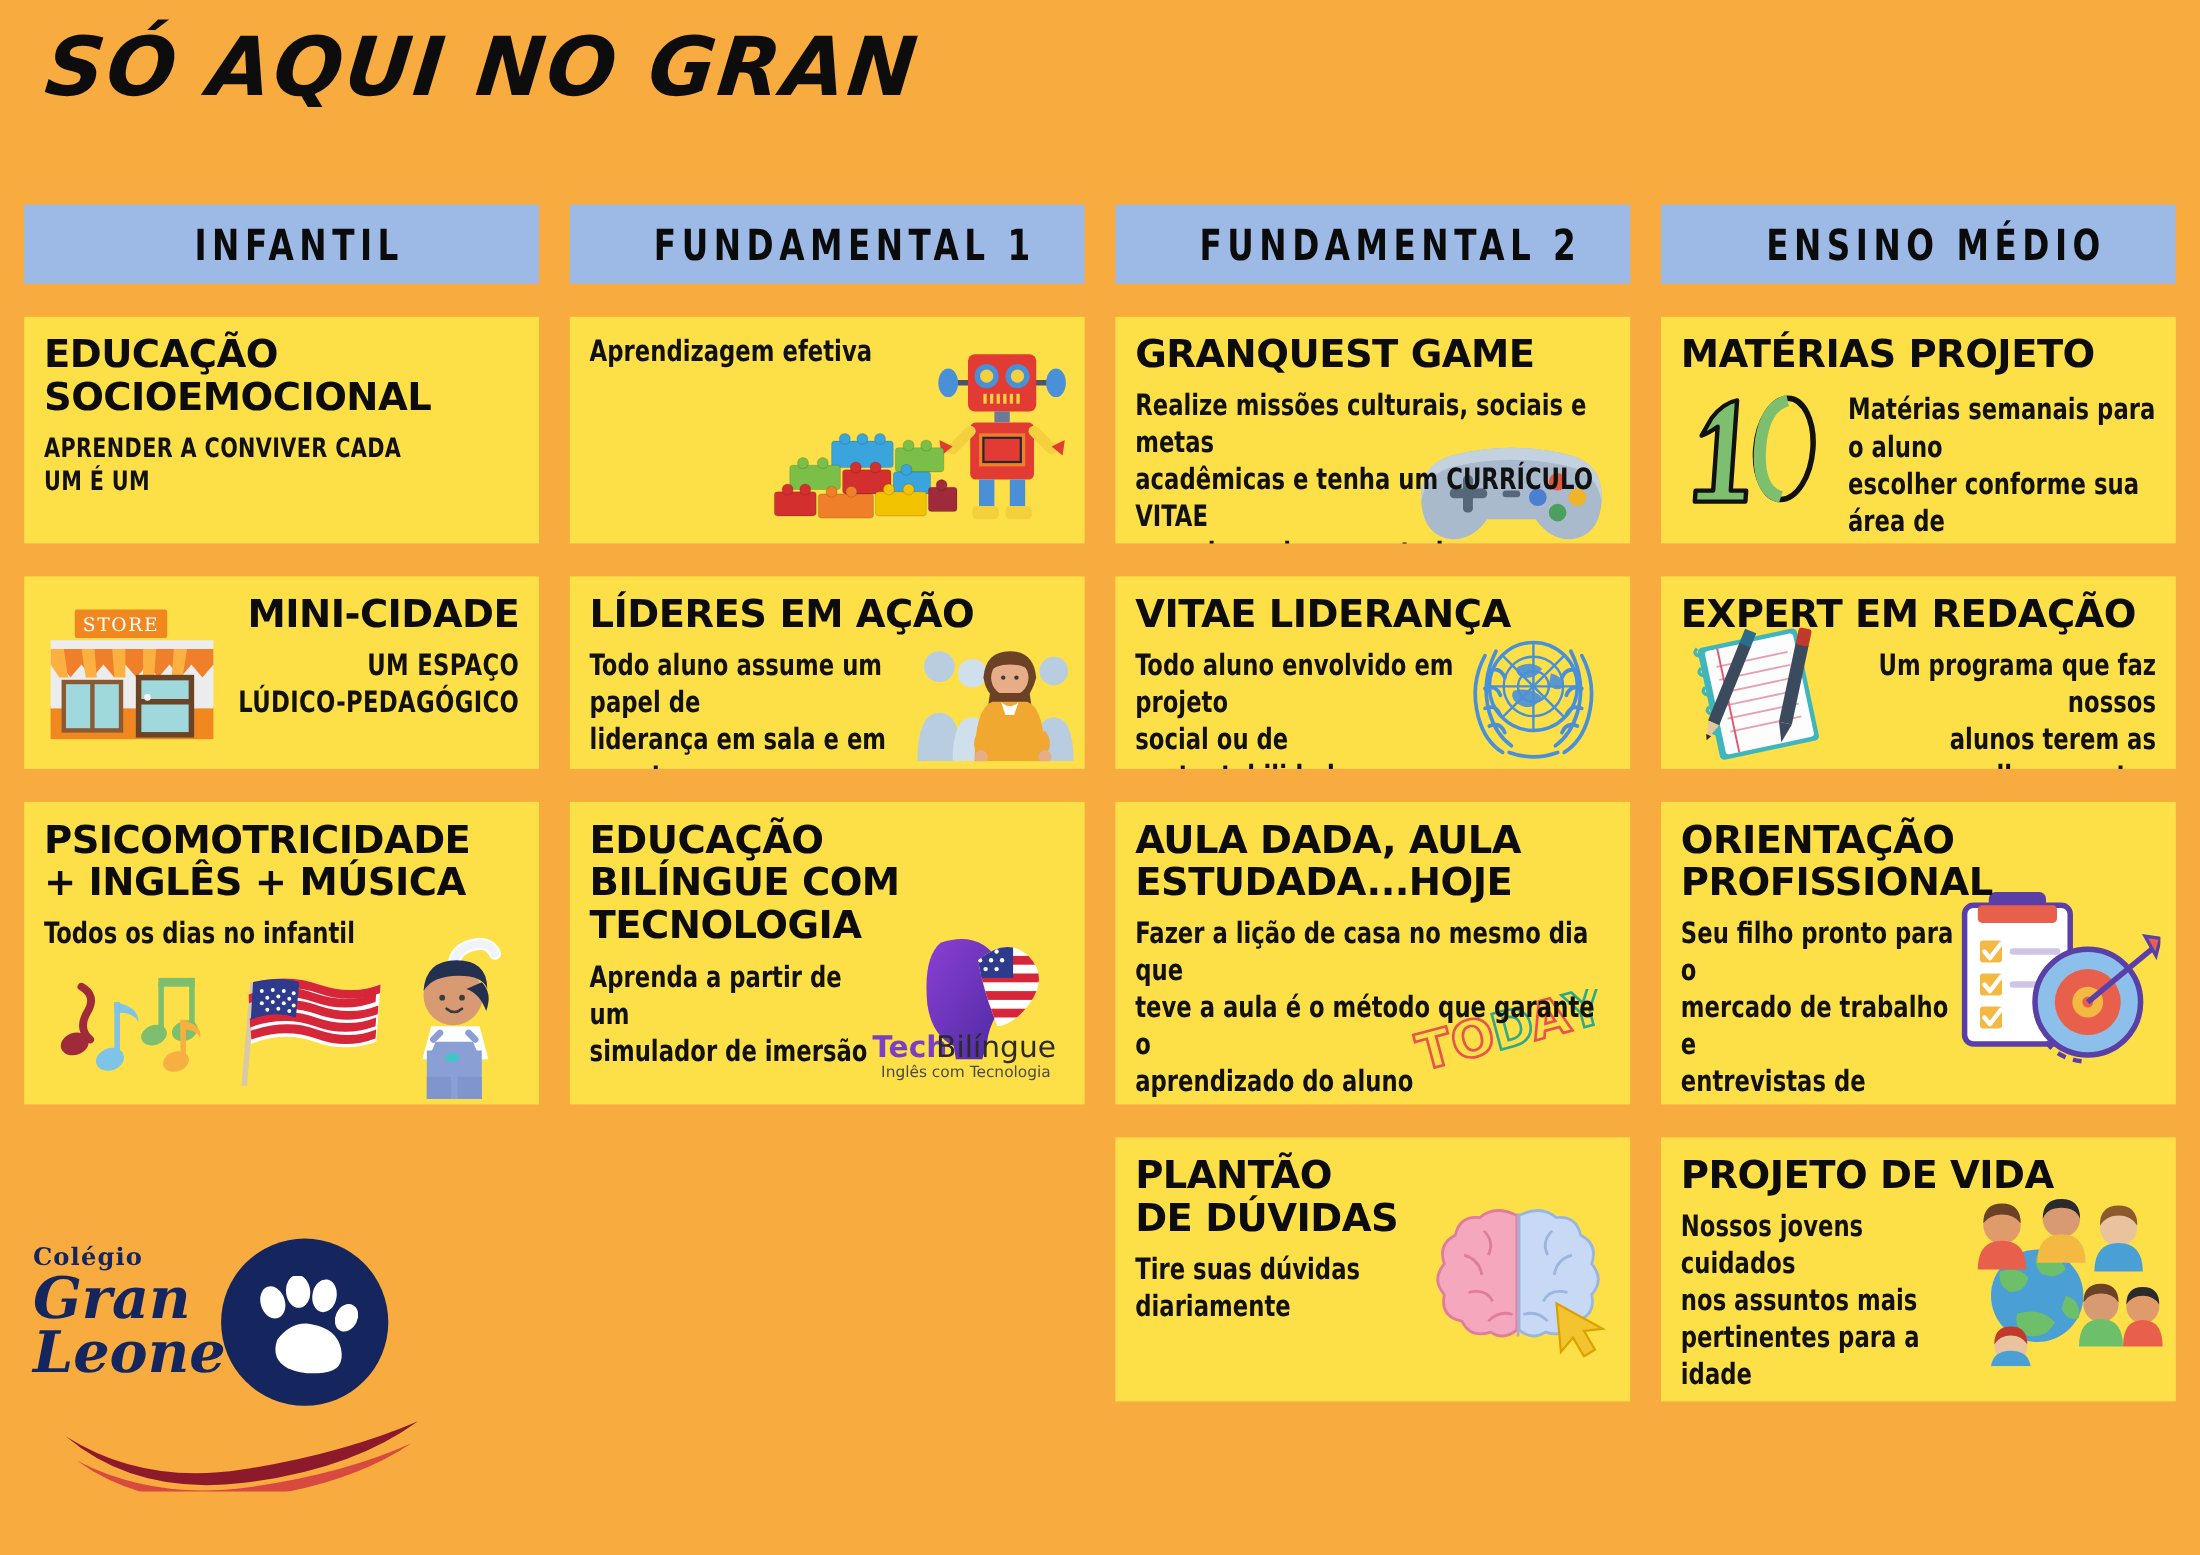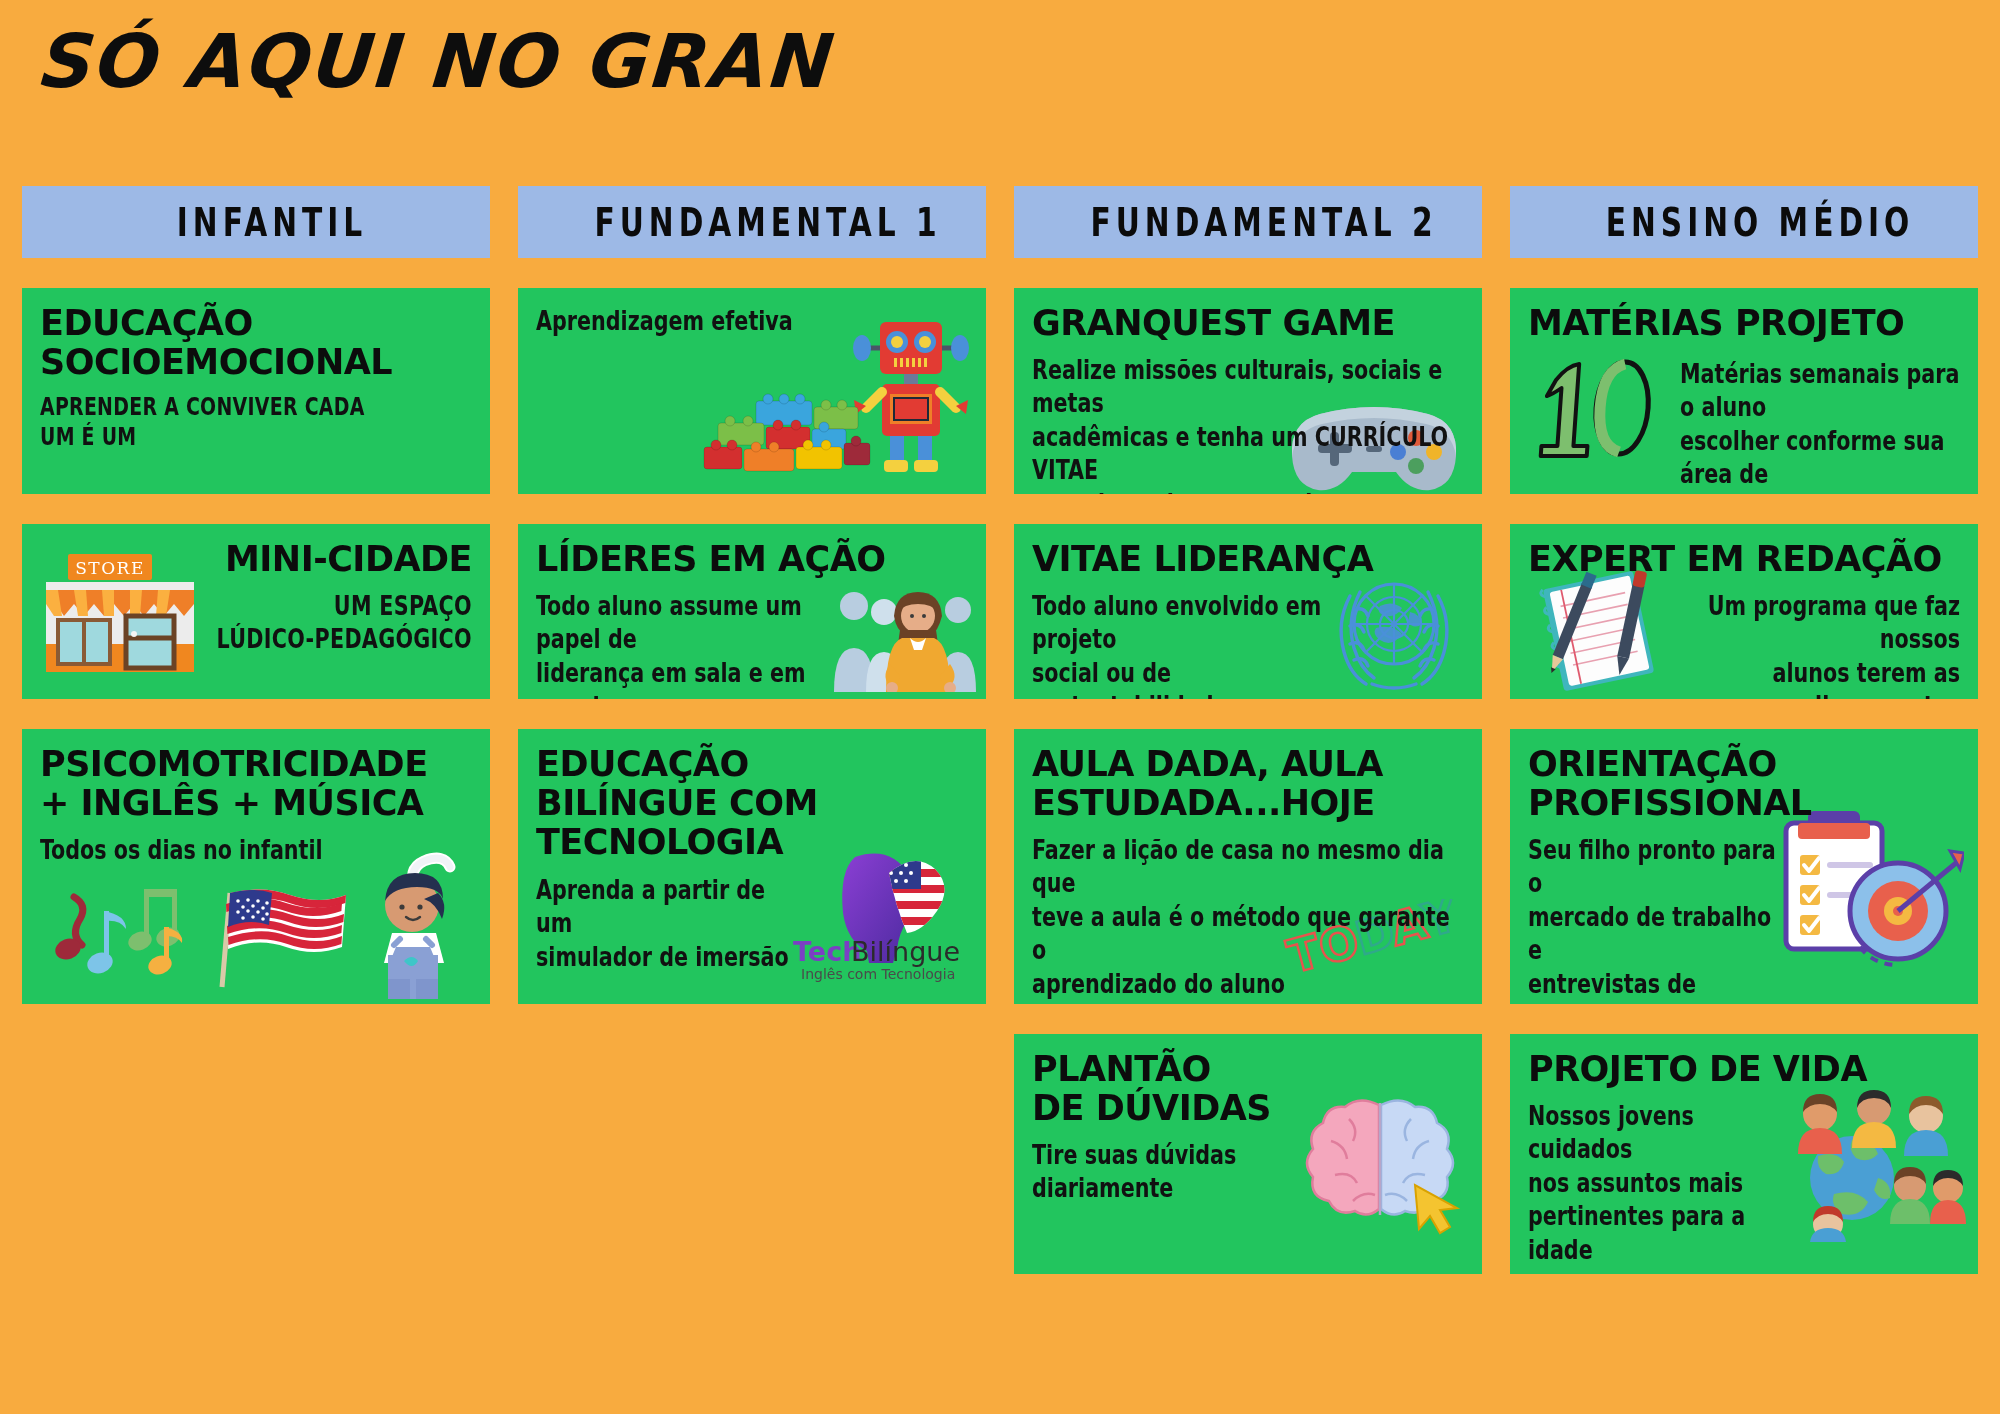--- a/index.html
+++ b/index.html
@@ -45,21 +45,21 @@
     font-family:"DejaVu Sans Condensed","Liberation Sans Narrow","Liberation Sans",sans-serif;
     font-weight:700;
     font-size:33px;
     letter-spacing:5px;
     color:#0b0b0b;
     white-space:nowrap;
     transform:scaleY(1.18);
   }
 
   .card{
-    background:#22c55e;
+    background:#fde047;
     position:relative;
     overflow:hidden;
     margin-bottom:30px;
     padding:16px 18px;
     box-sizing:border-box;
   }
   .card.h-a{height:206px;}
   .card.h-b{height:175px;}
   .card.h-c{height:275px;}
   .card.h-d{height:240px;}
@@ -637,14 +637,33 @@
             <circle cx="50" cy="142" r="15" fill="#e8c39e"></circle>
             <path d="M35 140 q0 -16 15 -16 q15 0 15 16 q-5 -8 -15 -8 q-10 0 -15 8z" fill="#c0392b"></path>
             <path d="M32 160 q2 -14 18 -14 q16 0 18 14z" fill="#4a9fd4"></path>
           </g>
         </svg>
       </div>
     </div>
 
   </div>
 
+  <div class="logo-wrap">
+    <div class="logo-text">
+      <div class="logo-colegio">Colégio</div>
+      <div class="logo-gran">Gran</div>
+      <div class="logo-leone">Leone</div>
+    </div>
+    <div class="logo-circle"></div>
+    <svg class="paw" viewBox="0 0 110 90">
+      <ellipse cx="26" cy="24" rx="11" ry="15" fill="#ffffff" transform="rotate(-18 26 24)"></ellipse>
+      <ellipse cx="49" cy="14" rx="11" ry="15" fill="#ffffff" transform="rotate(-6 49 14)"></ellipse>
+      <ellipse cx="73" cy="18" rx="11" ry="15" fill="#ffffff" transform="rotate(10 73 18)"></ellipse>
+      <ellipse cx="93" cy="38" rx="10" ry="13" fill="#ffffff" transform="rotate(26 93 38)"></ellipse>
+      <path d="M30 58 q14 -18 32 -14 q22 4 26 22 q4 20 -16 22 q-18 2 -32 -4 q-16 -8 -10 -26z" fill="#ffffff"></path>
+    </svg>
+    <svg class="swoosh" viewBox="0 0 330 80">
+      <path d="M4 30 q70 44 160 30 q90 -14 160 -44 q-60 44 -158 56 q-98 12 -162 -42z" fill="#8c1a2b"></path>
+      <path d="M14 52 q70 36 156 24 q86 -12 148 -40 q-56 38 -148 50 q-92 12 -156 -34z" fill="#d8493f"></path>
+    </svg>
+  </div>
 
 </div>
 
 </body></html>

